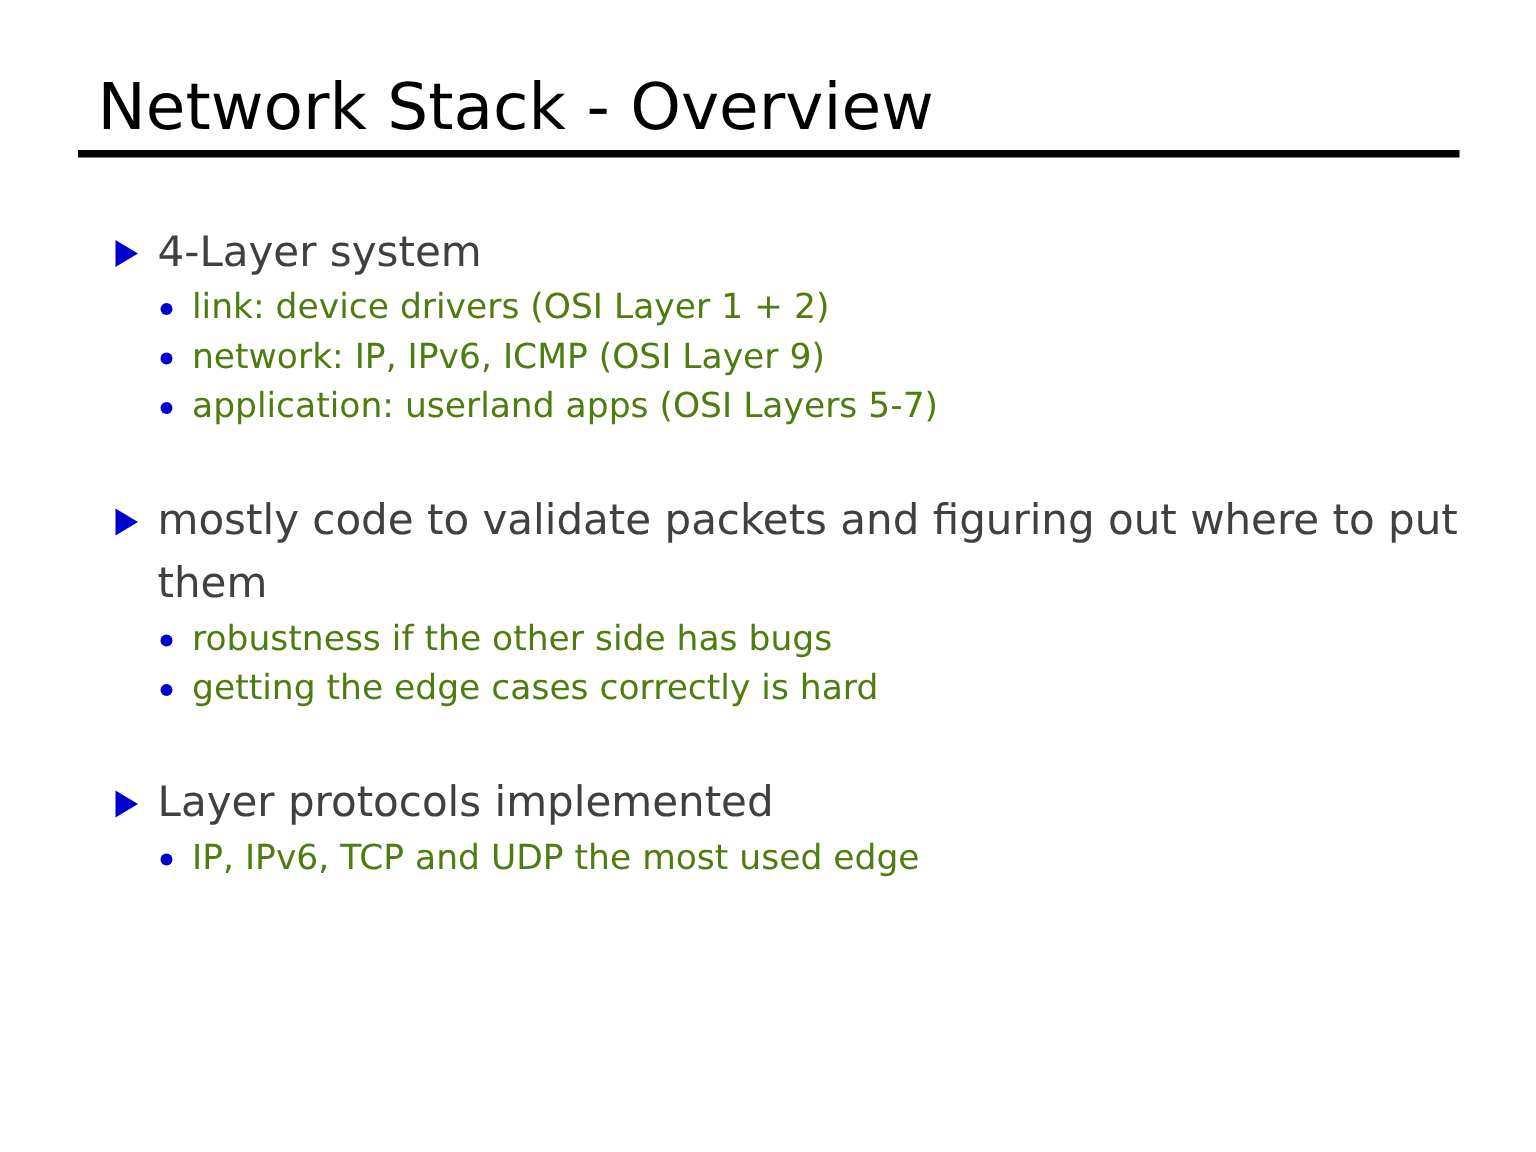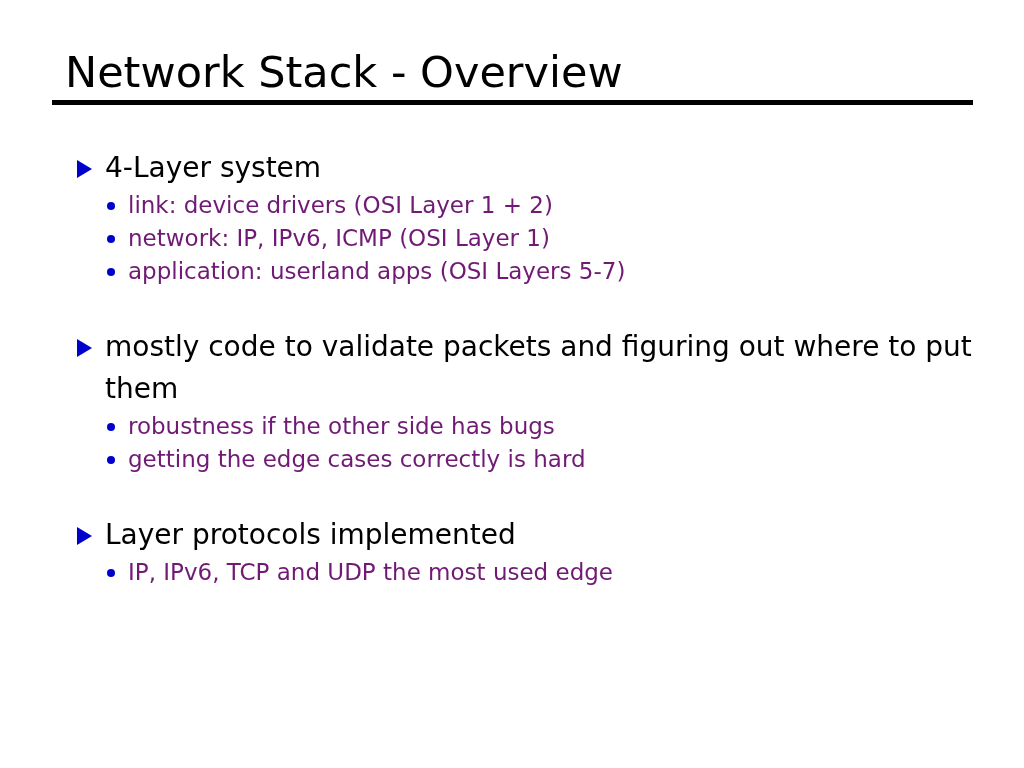--- a/index.html
+++ b/index.html
@@ -60,21 +60,21 @@
   .group + .group {
     margin-top: 38px;
   }
 
   
   .l1 {
     position: relative;
     padding-left: 29px;
     font-size: 28px;
     line-height: 42px;
-    color: #000000;
+    color: #404040;
   }
   .l1 .tri {
     position: absolute;
     left: 1px;
     top: 13px;
     width: 0;
     height: 0;
     border-top: 9px solid transparent;
     border-bottom: 9px solid transparent;
     border-left: 15px solid #0000cc;
@@ -87,21 +87,21 @@
   .l2-list {
     margin: 0;
     padding: 0;
     list-style: none;
   }
   .l2 {
     position: relative;
     padding-left: 52px;
     font-size: 23px;
     line-height: 33px;
-    color: #701a75;
+    color: #4d7c0f;
   }
   .l2 .dot {
     position: absolute;
     left: 31px;
     top: 13px;
     width: 8px;
     height: 8px;
     border-radius: 50%;
     background: #0000cc;
   }
@@ -126,21 +126,21 @@
         <span class="tri"></span>
         <span class="l1-text">4-Layer system</span>
       </div>
       <ul class="l2-list">
         <li class="l2">
           <span class="dot"></span>
           <span class="l2-text">link: device drivers (OSI Layer 1 + 2)</span>
         </li>
         <li class="l2">
           <span class="dot"></span>
-          <span class="l2-text">network: IP, IPv6, ICMP (OSI Layer 1)</span>
+          <span class="l2-text">network: IP, IPv6, ICMP (OSI Layer 9)</span>
         </li>
         <li class="l2">
           <span class="dot"></span>
           <span class="l2-text">application: userland apps (OSI Layers 5-7)</span>
         </li>
       </ul>
     </div>
 
     <div class="group">
       <div class="l1">

